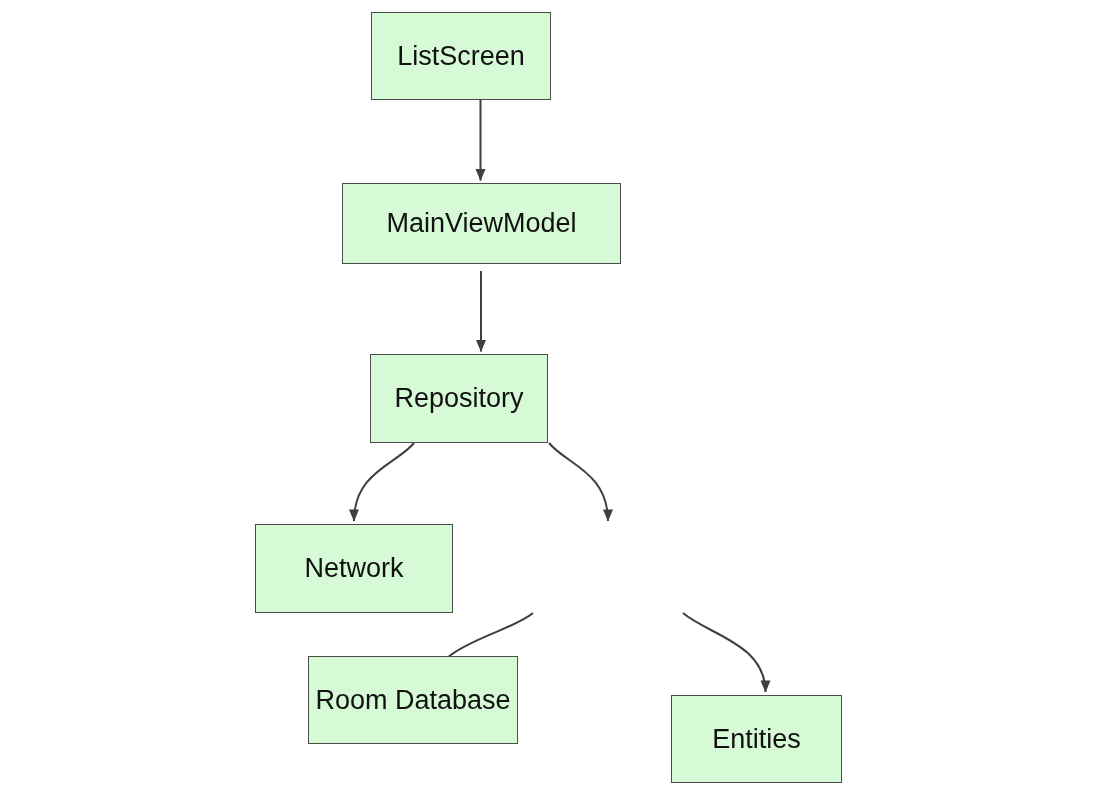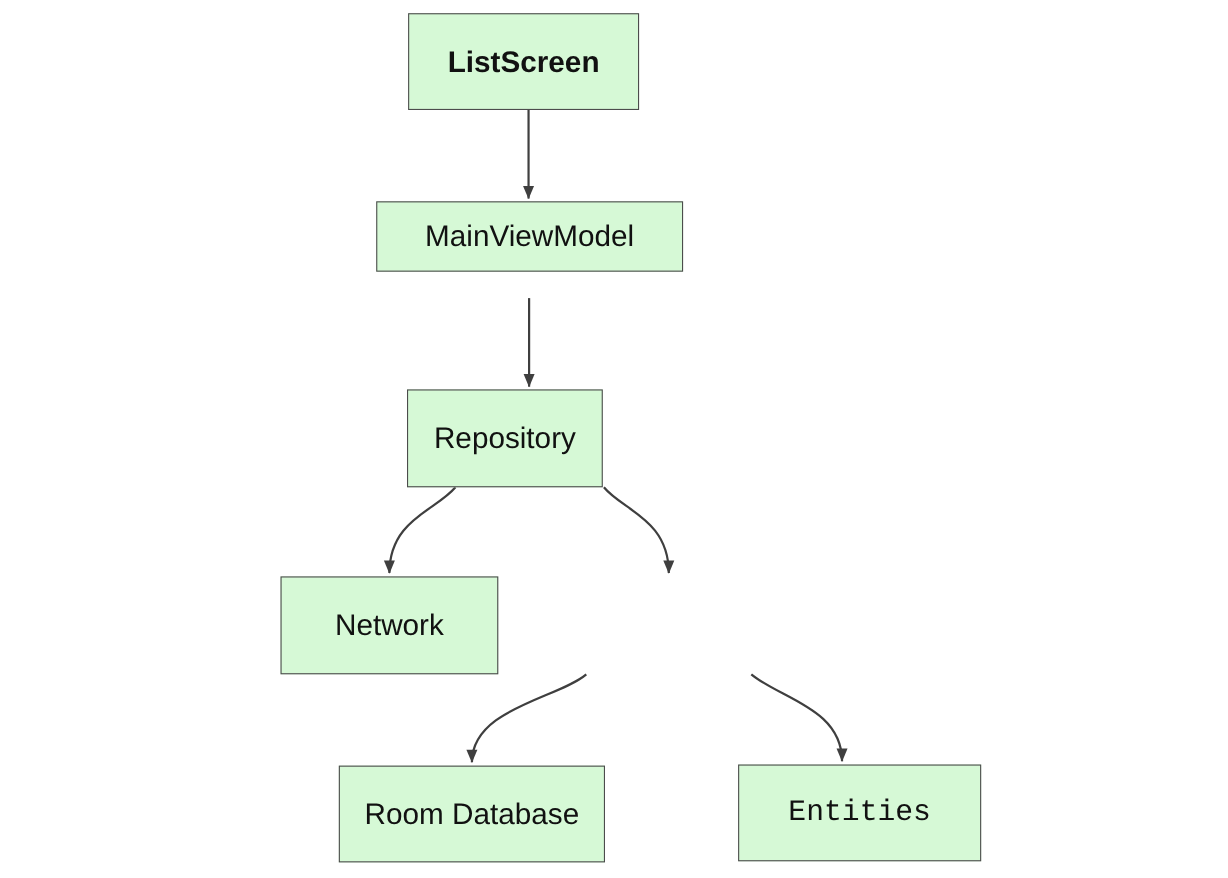--- a/index.html
+++ b/index.html
@@ -32,27 +32,27 @@
     box-sizing: border-box;
     background: #d6f9d6;
     border: 1.5px solid #4c4c4c;
     display: flex;
     align-items: center;
     justify-content: center;
     color: #111111;
     font-size: 27px;
     white-space: nowrap;
   }
-  #n-listscreen    { left: 371px; top: 12px;  width: 210px; height: 88px; font-weight: bold; }
-  #n-mainviewmodel { left: 342px; top: 183px; width: 279px; height: 64px; }
+  #n-listscreen    { left: 371px; top: 12px;  width: 180px; height: 88px; }
+  #n-mainviewmodel { left: 342px; top: 183px; width: 279px; height: 81px; }
   #n-repository    { left: 370px; top: 354px; width: 178px; height: 89px; }
   #n-network       { left: 255px; top: 524px; width: 198px; height: 89px; }
   #n-dao           { left: 533px; top: 524px; width: 150px; height: 89px; }
-  #n-roomdatabase  { left: 308px; top: 696px; width: 242px; height: 88px; text-align: center; }
-  #n-entities      { left: 671px; top: 695px; width: 221px; height: 88px; font-family: Liberation Mono, monospace; }
+  #n-roomdatabase  { left: 308px; top: 656px; width: 210px; height: 88px; text-align: center; }
+  #n-entities      { left: 671px; top: 695px; width: 171px; height: 88px; }
 </style>
 </head>
 <body>
 
 <div class="canvas">
 
   <svg class="edges" width="1116" height="798" viewBox="0 0 1116 798" xmlns="http://www.w3.org/2000/svg">
     <defs>
       <marker id="arrowhead" markerUnits="userSpaceOnUse" markerWidth="14" markerHeight="12" viewBox="0 0 14 12" refX="12.5" refY="6" orient="auto">
         <path d="M1,1 L13,6 L1,11 Z" fill="#3f3f3f"></path>

